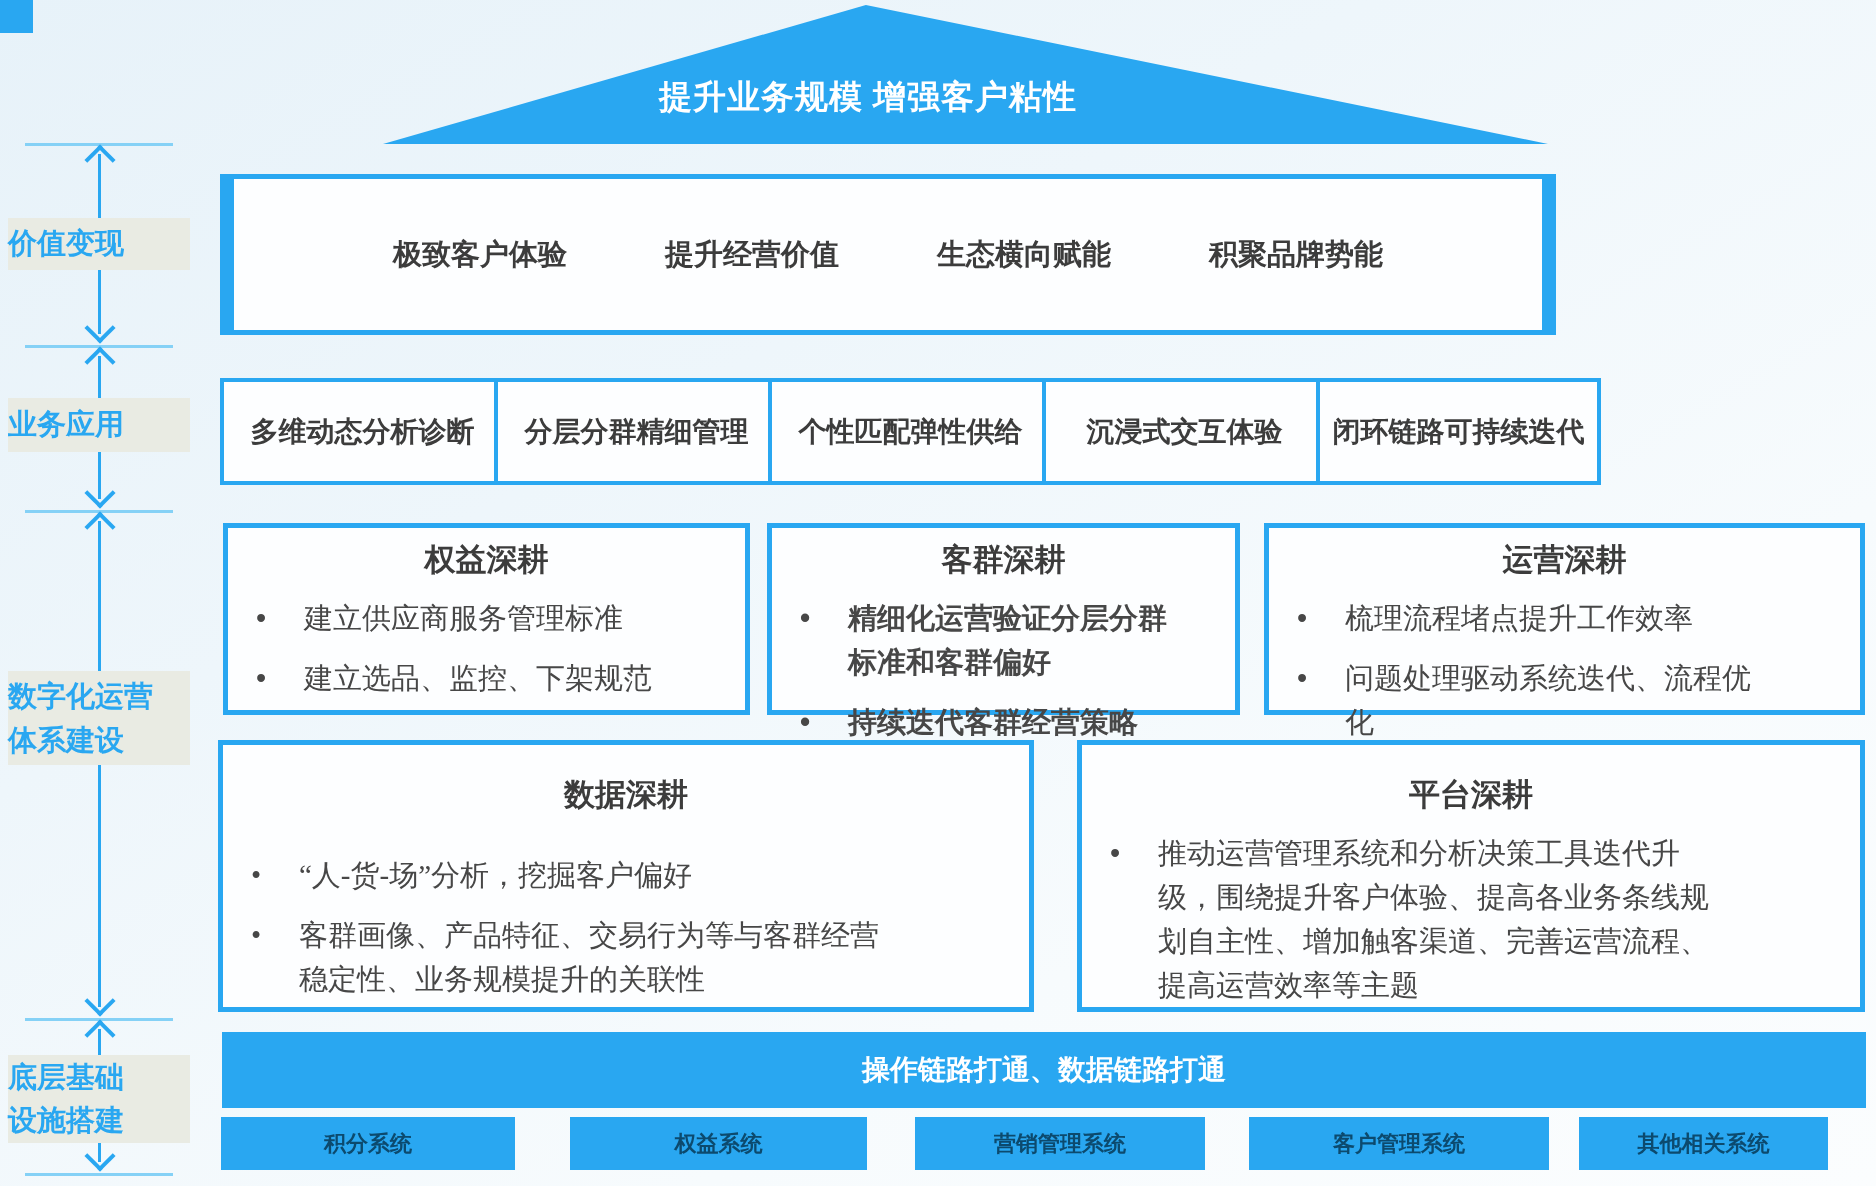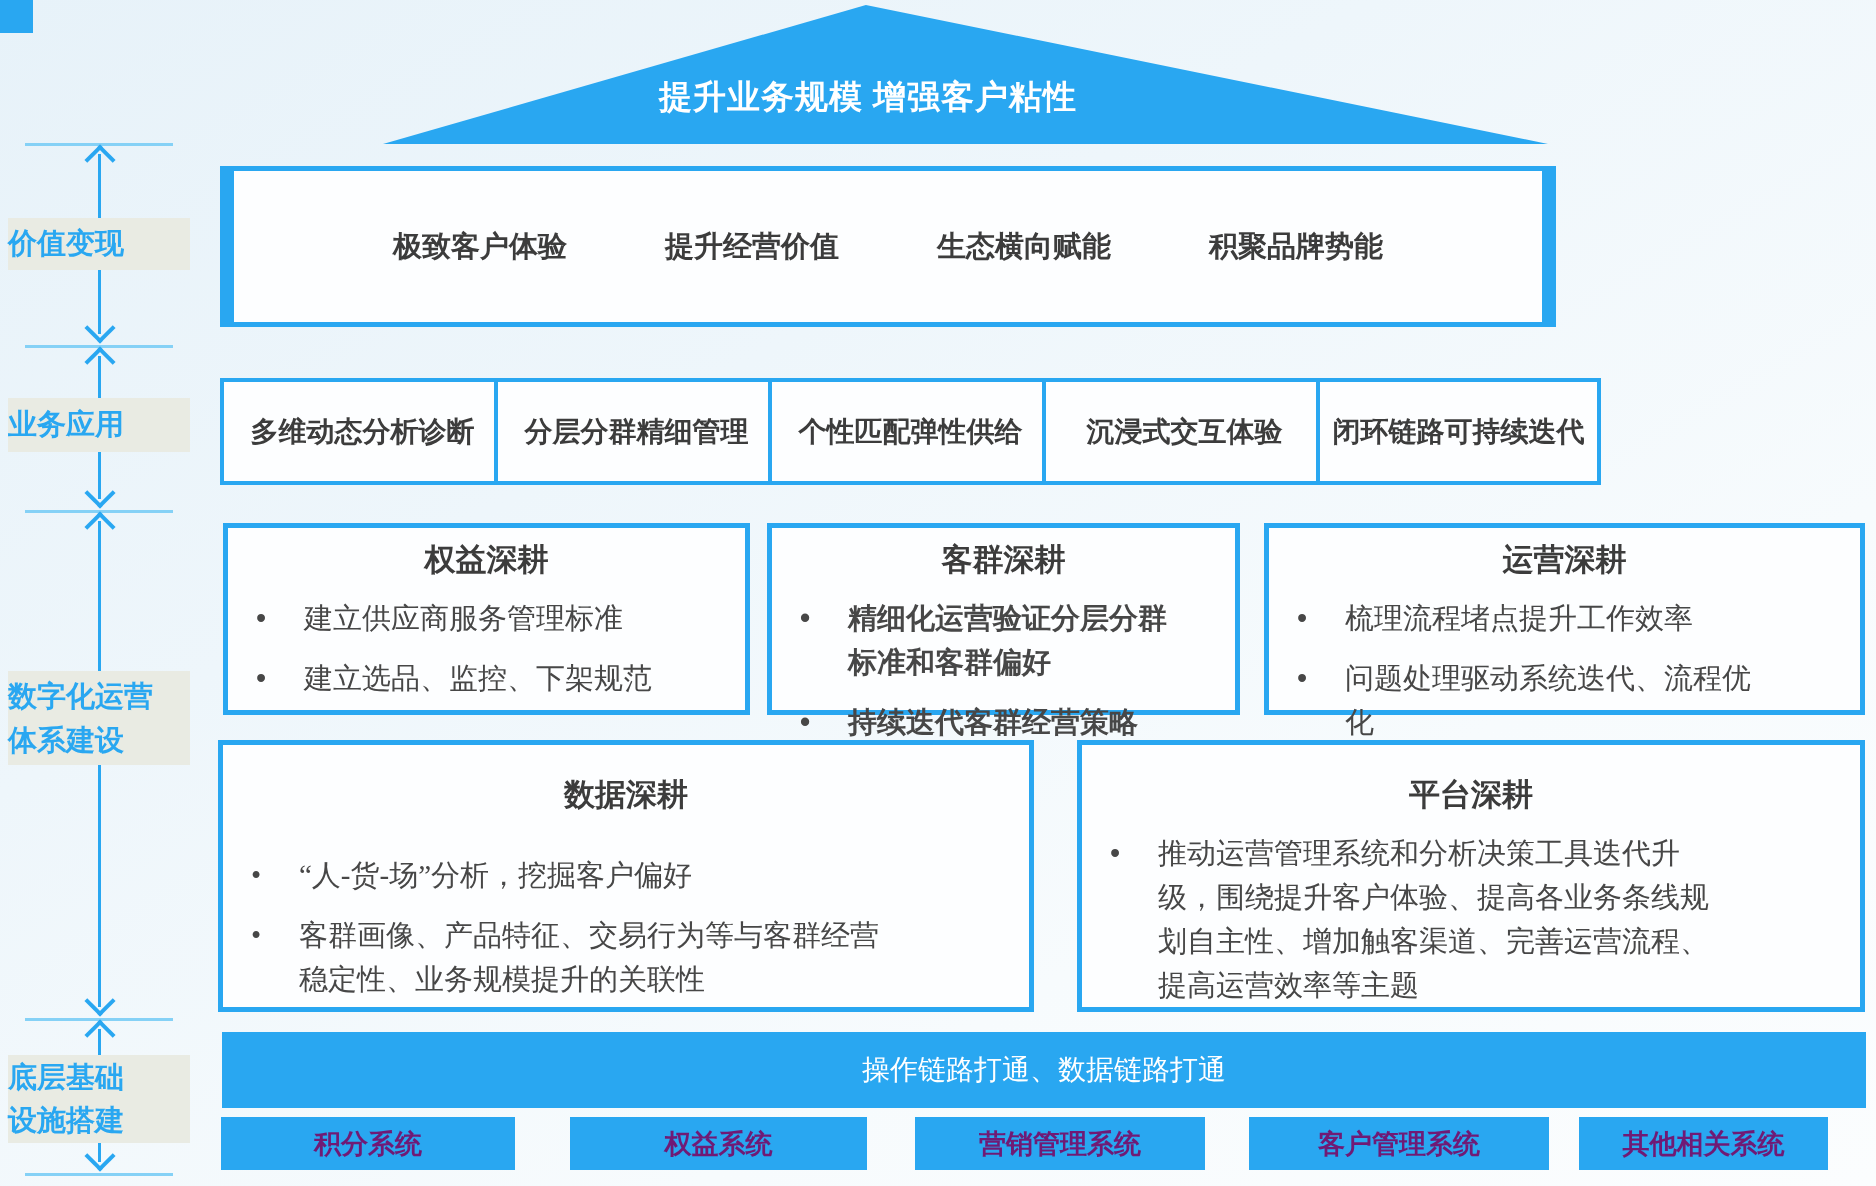--- a/index.html
+++ b/index.html
@@ -29,21 +29,21 @@
   .rail-sec{position:absolute;left:0;width:200px;}
   .vline{position:absolute;left:98px;top:8px;bottom:8px;width:3px;background:var(--accent);}
   .chev{position:absolute;left:89px;width:18px;height:18px;}
   .chev.up{top:3px;border-left:4px solid var(--accent);border-top:4px solid var(--accent);transform:rotate(45deg);}
   .chev.down{bottom:3px;border-right:4px solid var(--accent);border-bottom:4px solid var(--accent);transform:rotate(45deg);}
   .rail-label{position:absolute;left:8px;width:182px;background:var(--label-bg);
     color:var(--accent);font-weight:bold;font-size:29px;text-align:left;z-index:2;
     display:flex;flex-direction:column;justify-content:center;}
 
   
-  .value-box{position:absolute;left:220px;top:166px;width:1336px;height:161px;background:var(--box-bg);
+  .value-box{position:absolute;left:220px;top:174px;width:1336px;height:161px;background:var(--box-bg);
     border:5px solid var(--accent);border-left-width:14px;border-right-width:14px;box-sizing:border-box;
     display:flex;align-items:center;justify-content:space-around;padding:0 110px;}
   .value-item{font-size:29px;font-weight:bold;color:var(--dark);white-space:nowrap;}
 
   
   .app-box{position:absolute;top:378px;width:285px;height:107px;background:var(--box-bg);
     border:4px solid var(--accent);box-sizing:border-box;
     display:flex;align-items:center;justify-content:center;}
   .app-line{font-size:28px;font-weight:bold;color:var(--dark);line-height:42px;white-space:nowrap;}
 
@@ -57,24 +57,24 @@
   .pr55{padding-right:55px;font-weight:bold;}
   .pr90{padding-right:90px;}
   .pr130{padding-right:130px;font-family:Liberation Serif, serif;}
   .pr125{padding-right:125px;}
   .mt38{margin-top:38px;}
   .mt16{margin-top:16px;}
 
   
   .link-bar{position:absolute;left:222px;top:1032px;width:1644px;height:76px;background:var(--accent);
     display:flex;align-items:center;justify-content:center;}
-  .link-bar span{color:#fff;font-size:28px;font-weight:normal;}
+  .link-bar span{color:#fff;font-size:28px;font-weight:bold;}
   .sys-box{position:absolute;top:1117px;height:53px;background:var(--accent);
     display:flex;align-items:center;justify-content:center;}
-  .sys-box span{color:#701a75;font-size:27px;font-weight:bold;white-space:nowrap;}
+  .sys-box span{color:#0c4a6e;font-size:22px;font-weight:bold;white-space:nowrap;}
 </style>
 </head>
 <body>
 
 <div id="canvas">
 
   <div class="corner-sq"></div>
 
   <div class="roof">
     <div class="roof-title">提升业务规模 增强客户粘性</div>

